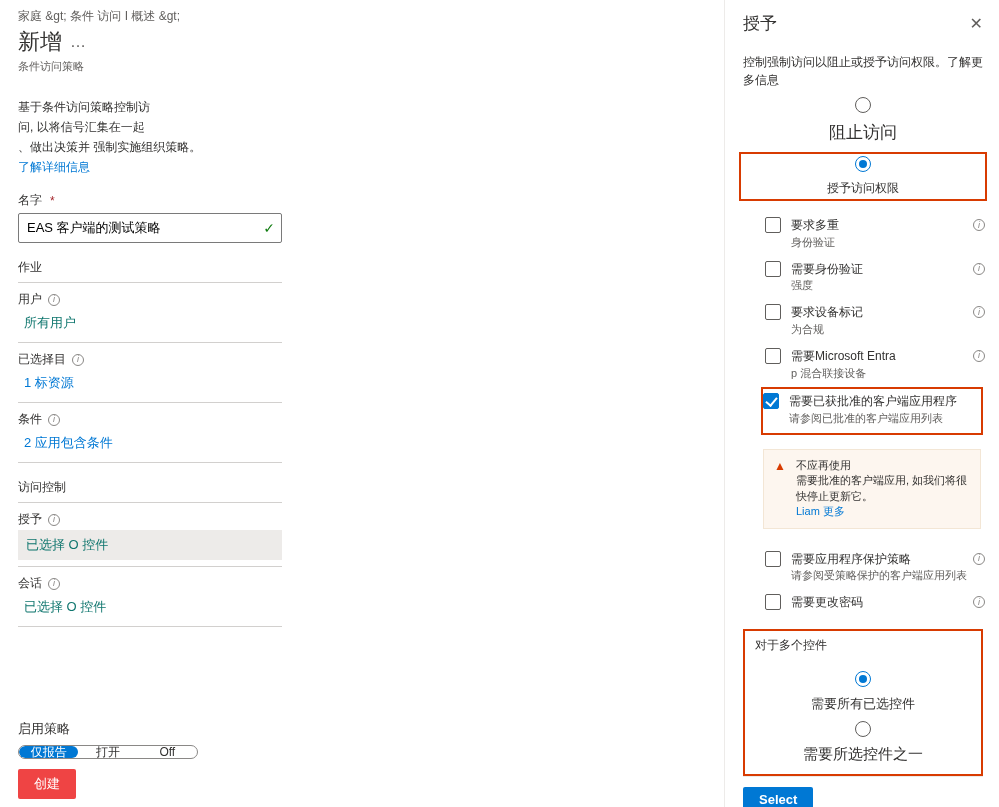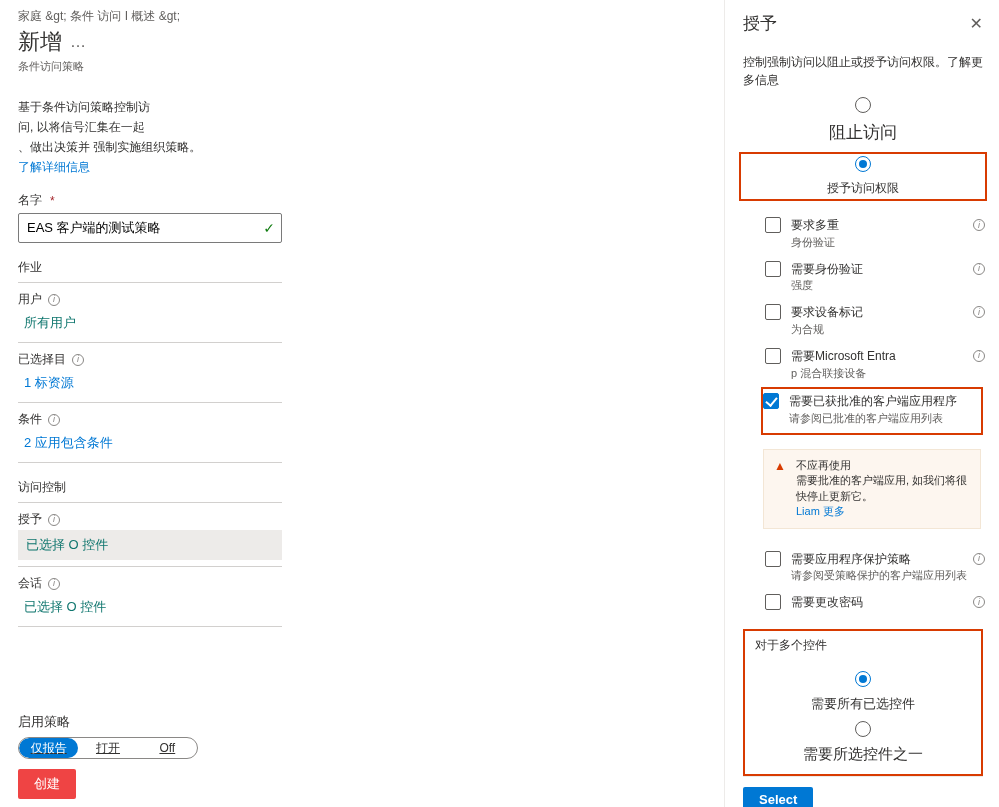--- a/index.html
+++ b/index.html
@@ -20,21 +20,21 @@
 .field-sep { border-bottom:1px solid #d2d0ce; margin-top:6px; }
 .sub-label { font-size:12px; color:#323130; padding-top:8px; display:flex; align-items:center; gap:6px;}
 .sub-value { font-size:13px; padding:6px 2px 4px 6px; color:#0f766e; }
 .sub-value.link { color:#0078d4; }
 .sub-value.selected { background:#edebe9; margin-top:2px; padding:6px 2px 6px 8px;}
 .info-ic { width:12px; height:12px; border:1px solid #8a8886; border-radius:50%; display:inline-flex; align-items:center; justify-content:center; font-size:9px; color:#8a8886; line-height:1; }
 .info-ic::before { content:"i"; font-style:italic; }
 .more-dots { font-size:16px; color:#605e5c; margin-left:8px; position:relative; top:-2px;}
 .footer { position:absolute; bottom:8px; left:18px; }
 .enable-row { font-size:13px; margin-bottom:6px; }
-.toggle3 { display:inline-flex; border:1px solid #8a8886; border-radius:12px; overflow:hidden; font-size:12px; height:22px; width:180px;text-decoration:underline; }
+.toggle3 { display:inline-flex; border:1px solid #8a8886; border-radius:12px; overflow:hidden; font-size:12px; height:14px; width:180px; }
 .toggle3 > div { flex:1; display:flex; align-items:center; justify-content:center; cursor:pointer; }
 .toggle3 .sel { background:#0078d4; color:#fff; border-radius:12px; }
 .btn-primary { margin-top:10px; background:#ef4444; color:#fff; border:none; padding:6px 16px; font-size:13px; cursor:pointer; border-radius:2px; }
 
 .right-pane { position:absolute; right:0; top:0; width:275px; height:100%; border-left:1px solid #edebe9; background:#fff; padding:12px 16px 12px 18px; display:flex; flex-direction:column; }
 .rp-header { display:flex; justify-content:space-between; align-items:center; margin-bottom:18px; }
 .rp-title { font-size:17px; font-weight:400; }
 .close-x { font-size:16px; color:#605e5c; cursor:pointer; }
 .rp-desc { font-size:12px; line-height:1.5; }
 .radio-row { display:flex; align-items:center; gap:8px; margin-top:8px;flex-direction:column; }

